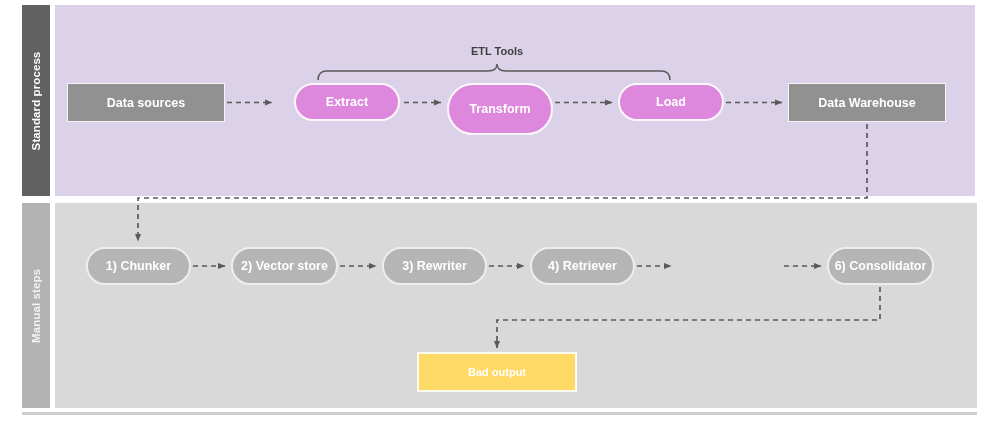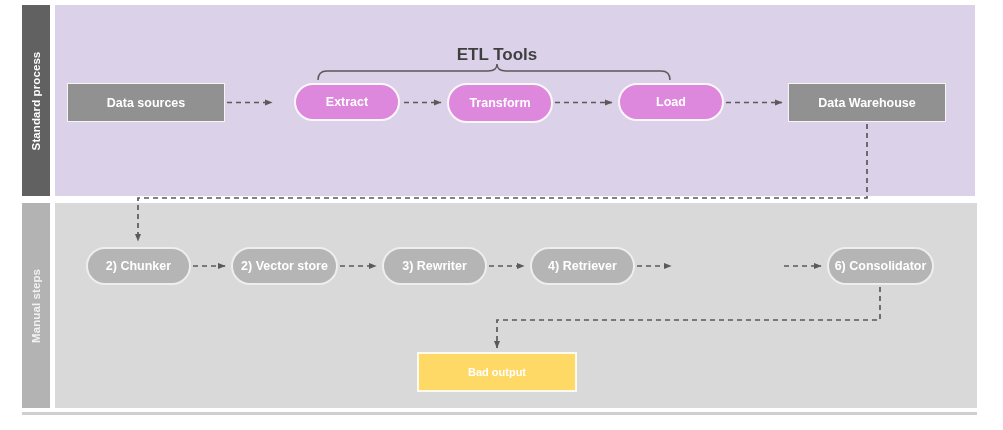--- a/index.html
+++ b/index.html
@@ -34,36 +34,36 @@
   .pill{border-radius:40px;font-size:12.5px;}
 
   .gray-box{background:#919191;border:1.5px solid #f5f5f5;}
   .magenta-pill{background:#dd87dd;border:2px solid #fbf7fb;}
   .gray-pill{background:#b5b5b5;border:2px solid #eeeeee;}
   .yellow-box{background:#ffd966;border:2px solid #fdfaf0;font-size:11px;}
 
   
   #node-data-sources{left:67px;top:83px;width:158px;height:39px;}
   #node-extract{left:294px;top:83px;width:106px;height:38px;}
-  #node-transform{left:447px;top:83px;width:106px;height:40px;}
+  #node-transform{left:447px;top:83px;width:106px;height:52px;}
   #node-load{left:618px;top:83px;width:106px;height:38px;}
   #node-data-warehouse{left:788px;top:83px;width:158px;height:39px;}
 
   
   #node-chunker{left:86px;top:247px;width:105px;height:38px;}
   #node-vector-store{left:231px;top:247px;width:107px;height:38px;text-align:right;}
   #node-rewriter{left:382px;top:247px;width:105px;height:38px;}
   #node-retriever{left:530px;top:247px;width:105px;height:38px;}
   #node-reranker{left:677px;top:247px;width:105px;height:38px;}
   #node-consolidator{left:827px;top:247px;width:107px;height:38px;}
   #node-bad-output{left:417px;top:352px;width:160px;height:40px;}
 
   
   #etl-label{position:absolute;left:415px;top:45px;width:164px;text-align:center;
-             font-size:17px;font-weight:bold;color:#3f3f3f;}
+             font-size:11px;font-weight:bold;color:#3f3f3f;}
 
   
   #wires{position:absolute;left:0;top:0;width:1003px;height:430px;
          pointer-events:none;}
 </style>
 </head>
 <body>
 
 <div id="canvas">
 
@@ -117,21 +117,21 @@
     <span>Transform</span>
   </div>
   <div class="node pill magenta-pill" id="node-load">
     <span>Load</span>
   </div>
   <div class="node box gray-box" id="node-data-warehouse">
     <span>Data Warehouse</span>
   </div>
 
   <div class="node pill gray-pill" id="node-chunker">
-    <span>2) Chunker</span>
+    <span>1) Chunker</span>
   </div>
   <div class="node pill gray-pill" id="node-vector-store">
     <span>2) Vector store</span>
   </div>
   <div class="node pill gray-pill" id="node-rewriter">
     <span>3) Rewriter</span>
   </div>
   <div class="node pill gray-pill" id="node-retriever">
     <span>4) Retriever</span>
   </div>

